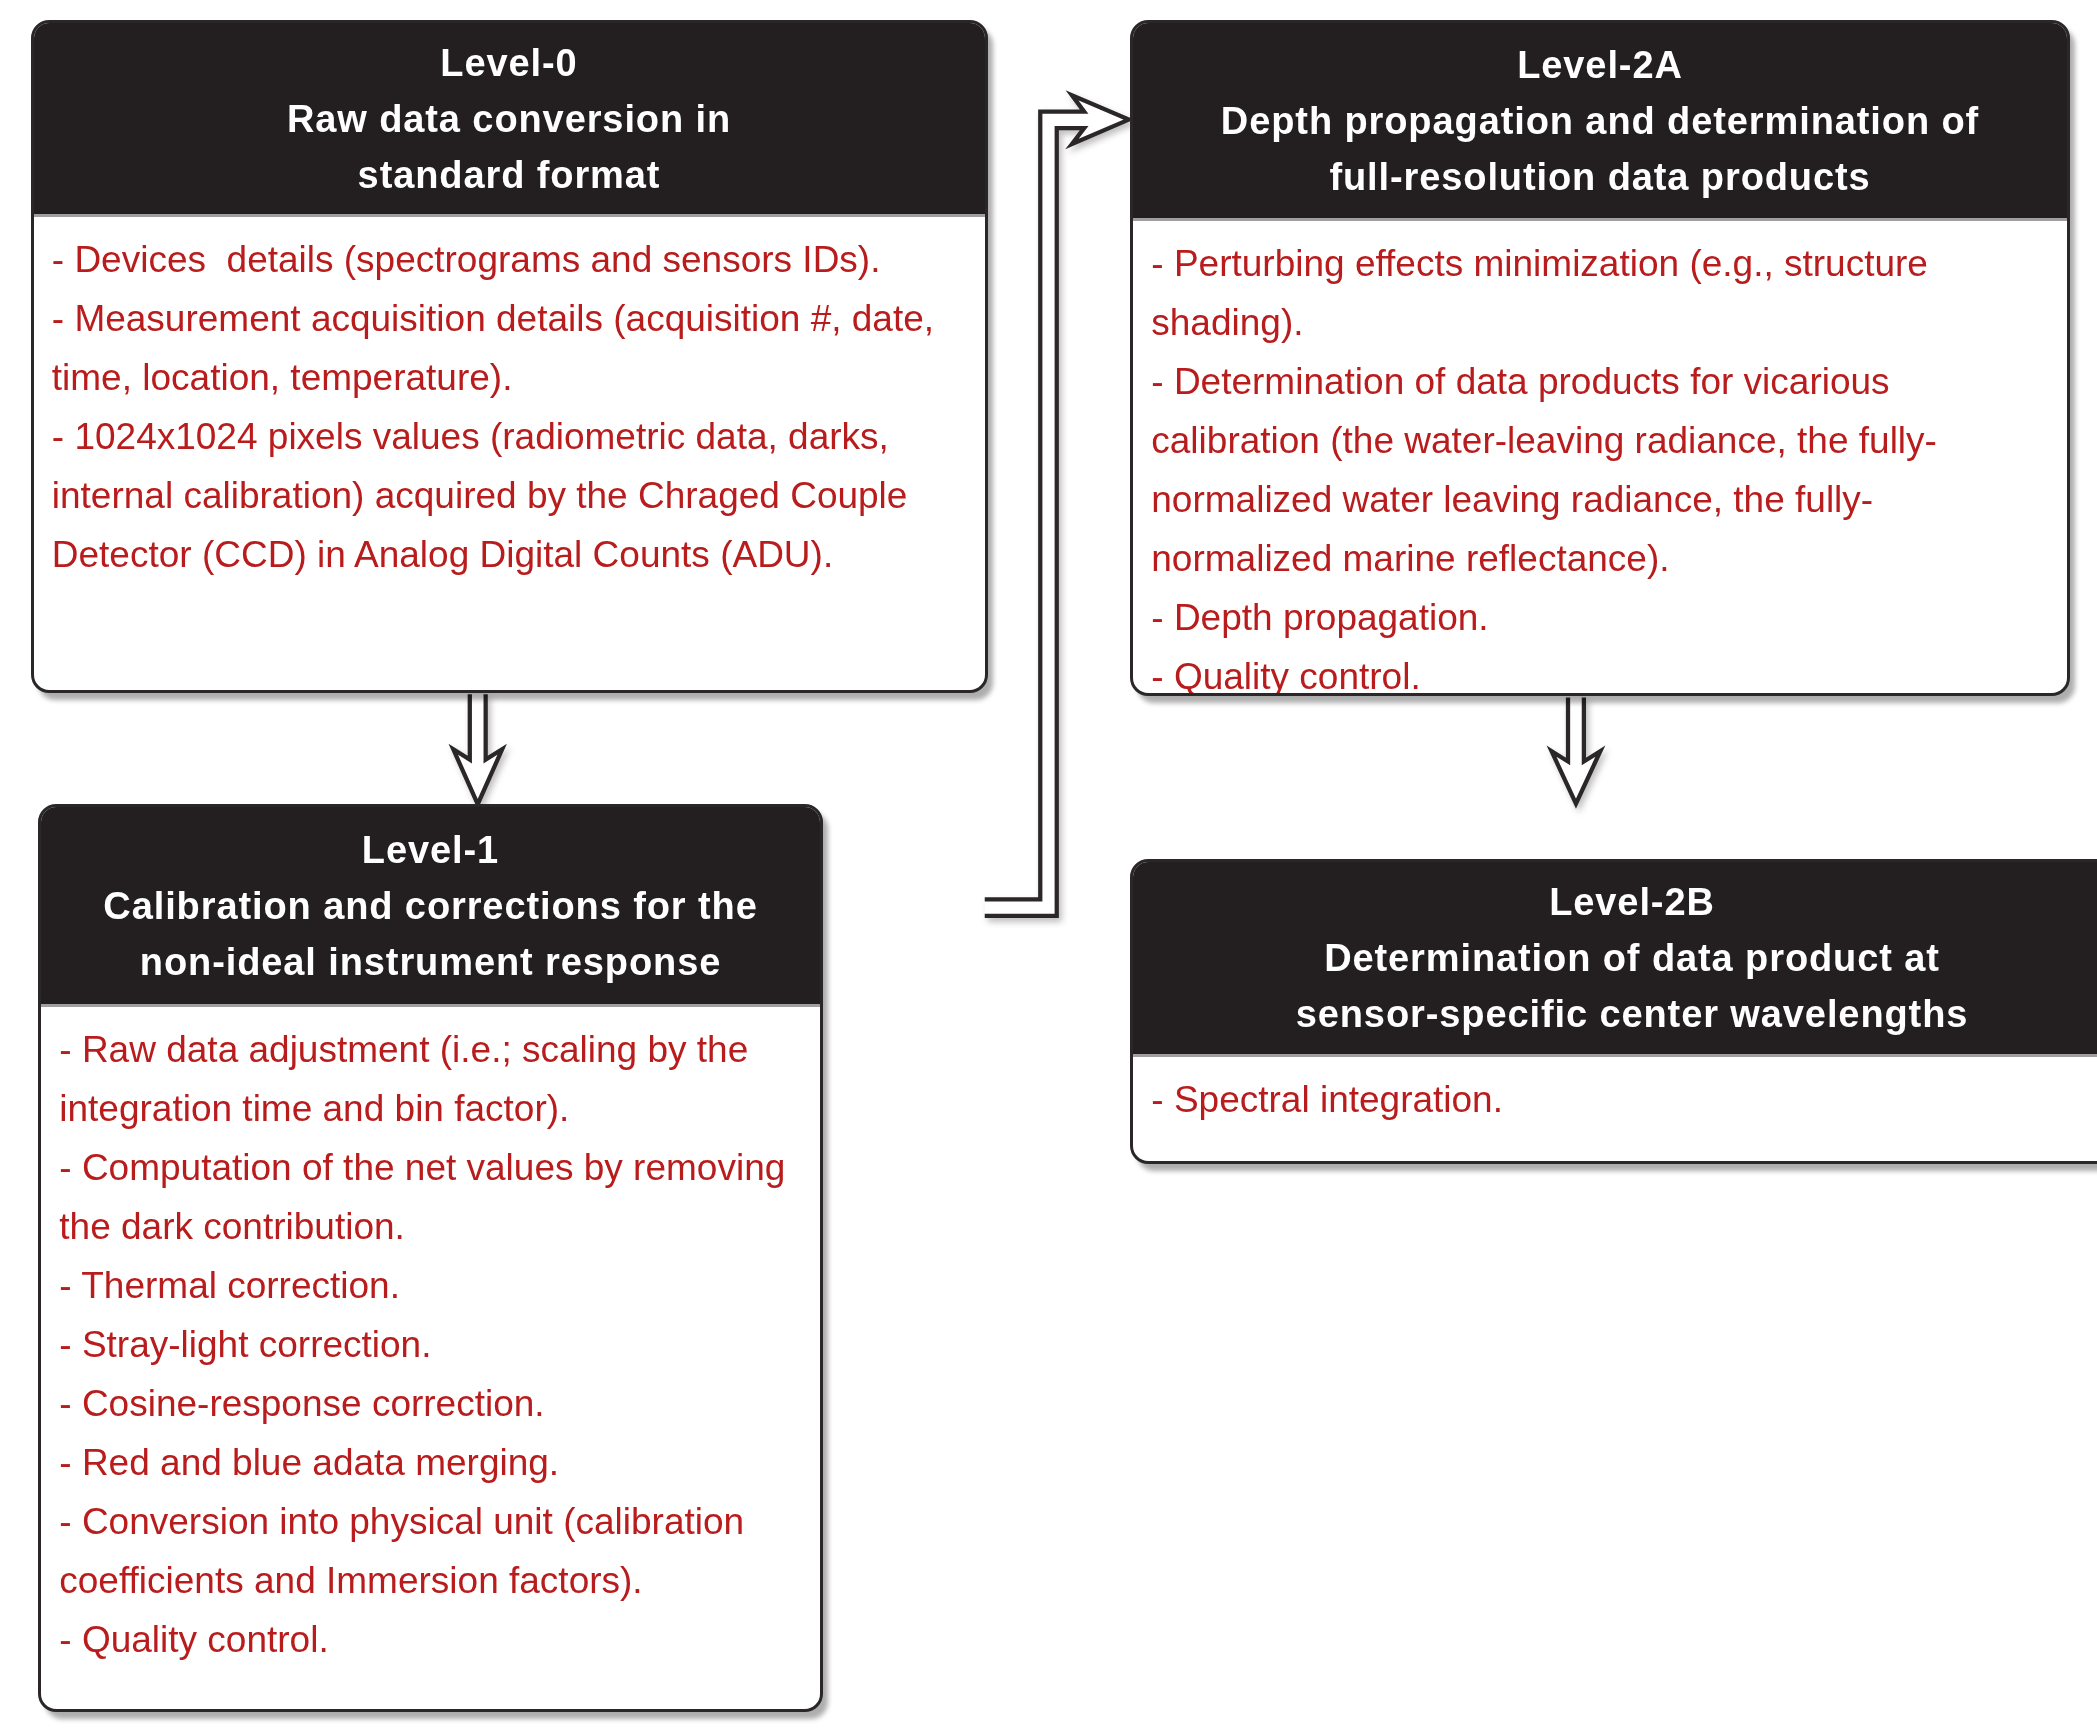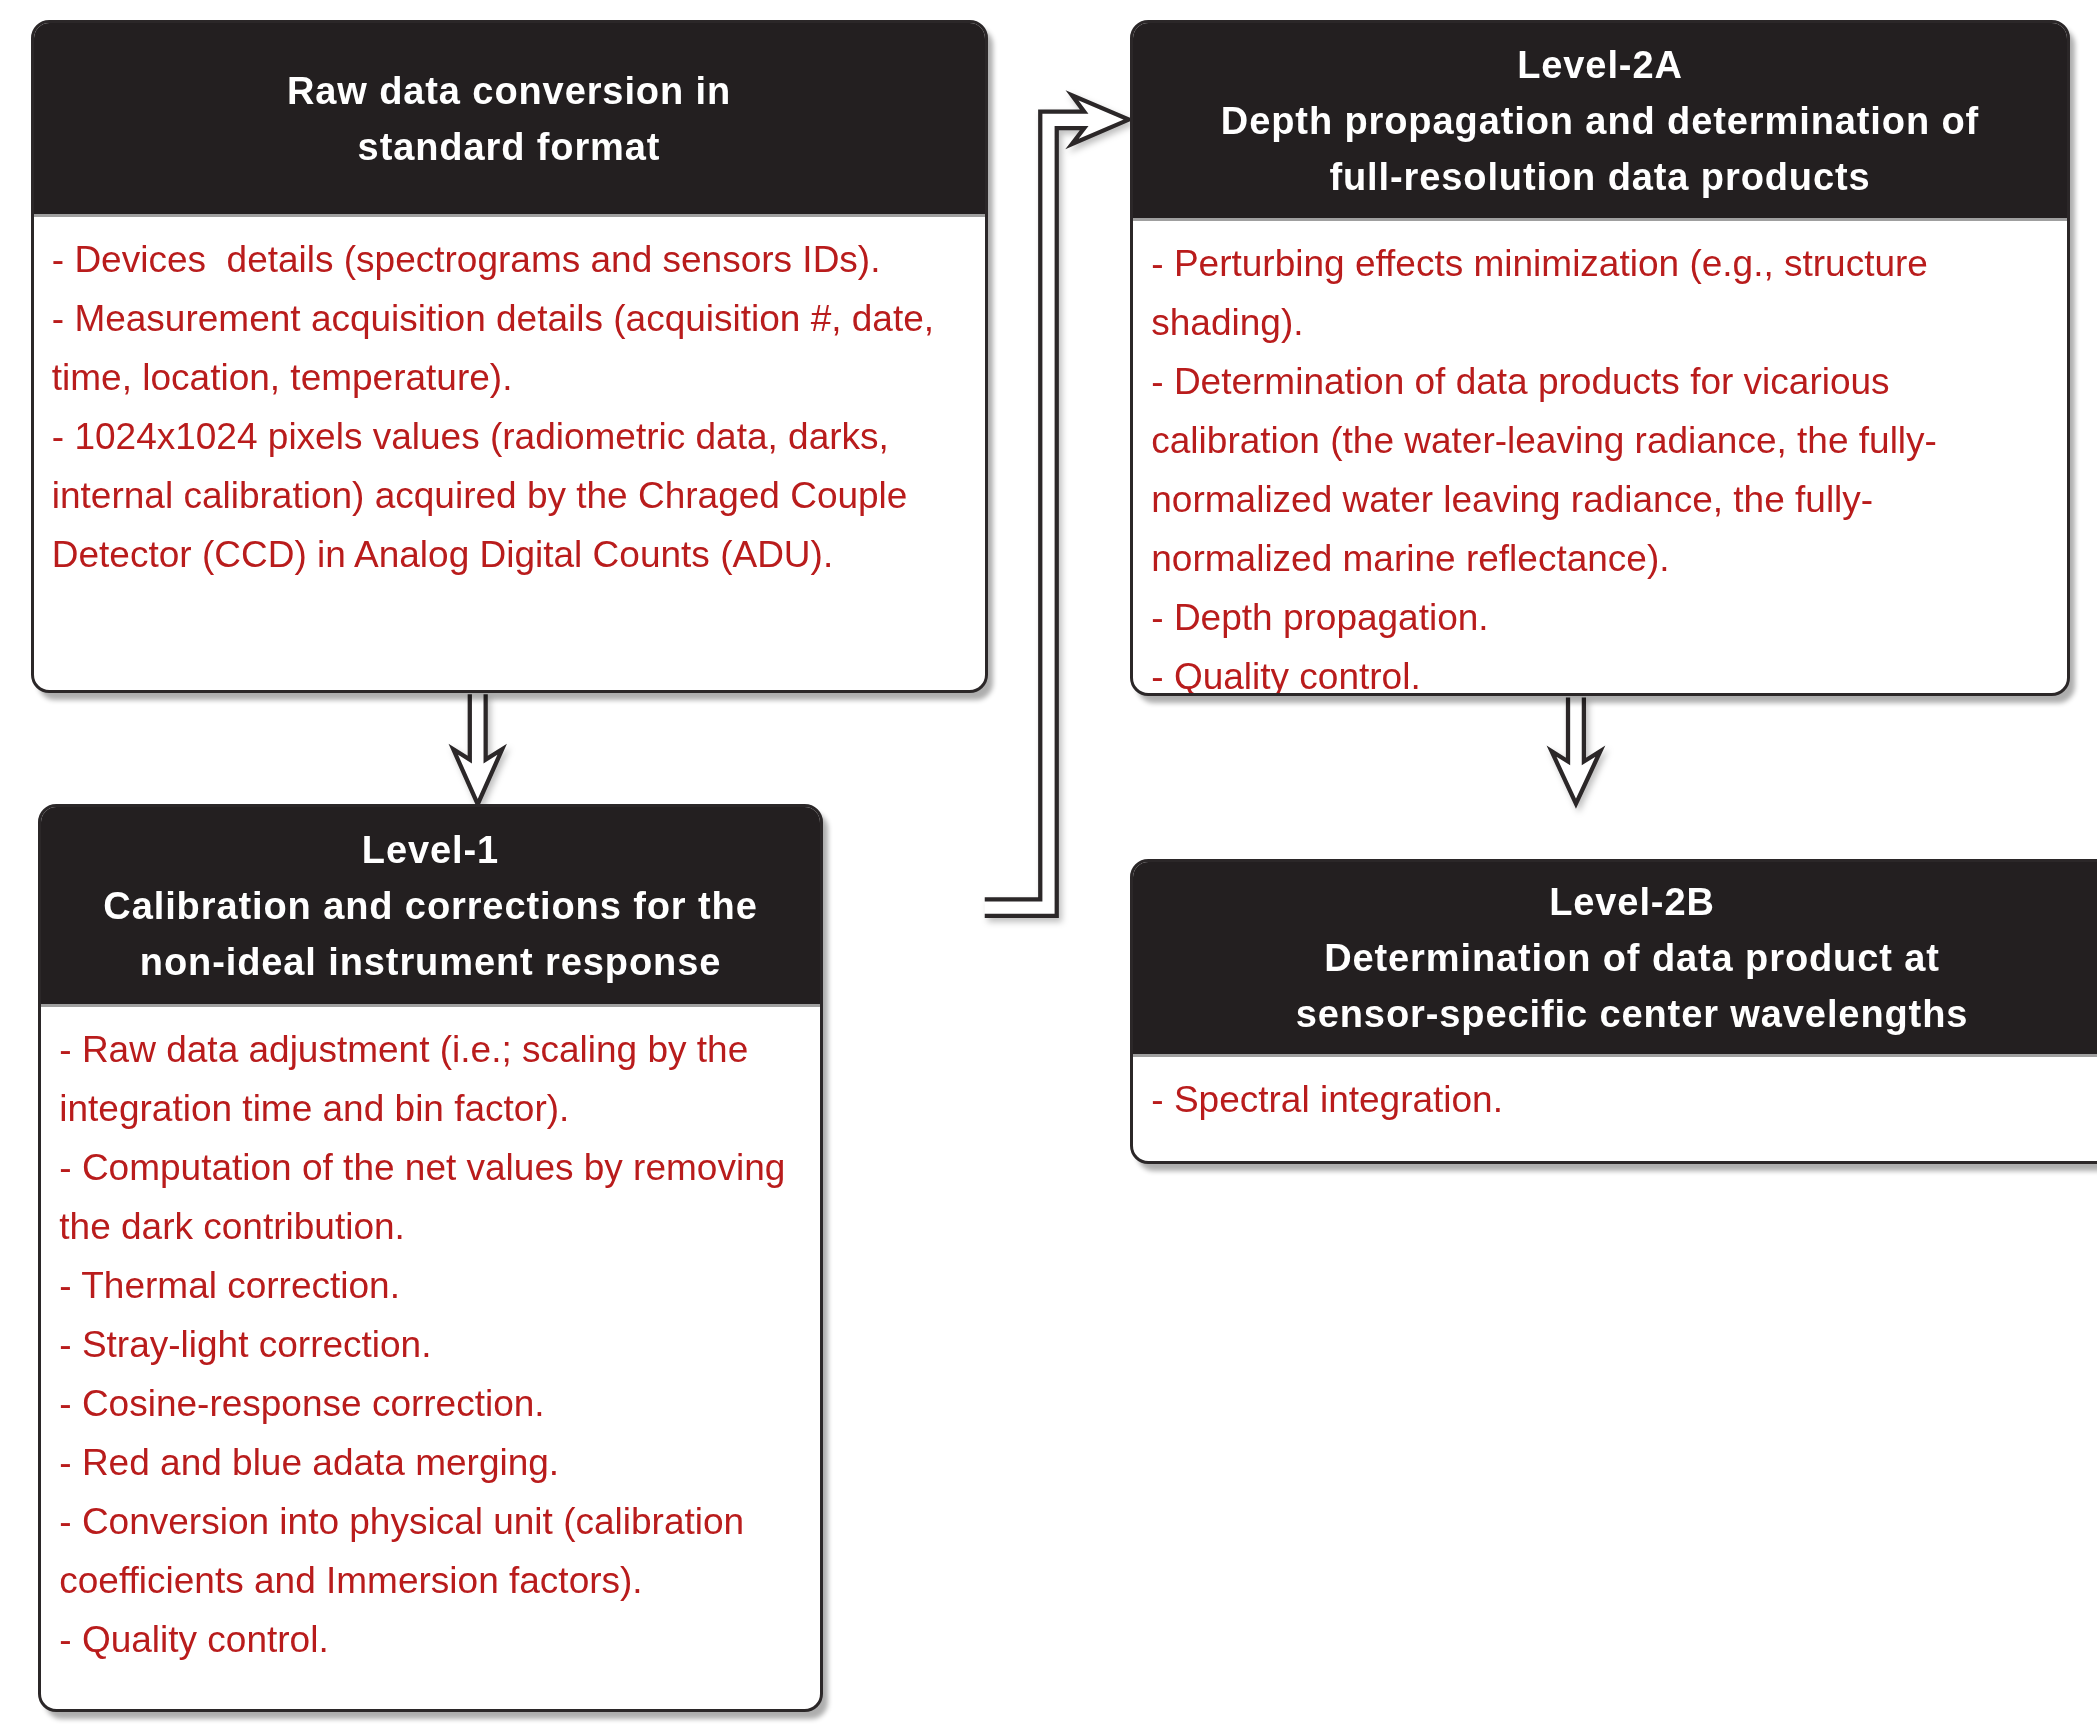--- a/index.html
+++ b/index.html
@@ -51,20 +51,21 @@
 <div class="canvas">
 
   <svg class="connectors" width="2097" height="1731" viewBox="0 0 3437 2837">
     <path d="M770,1138 V1245 L743,1228 L783,1318 L823,1228 L796,1245 V1138" fill="#ffffff" stroke="#2b2728" stroke-width="7"></path>
     <path d="M2570,1143 V1248 L2543,1231 L2583,1317 L2623,1231 L2596,1248 V1143" fill="#ffffff" stroke="#2b2728" stroke-width="7"></path>
     <path d="M1614,1474 H1705 V183 H1777 L1757,156 L1850,196 L1757,236 L1777,210 H1732 V1501 H1614" fill="#ffffff" stroke="#2b2728" stroke-width="7"></path>
   </svg>
 
   <section class="box" style="left:30.5px;top:20px;width:957px;height:673px;">
     <div class="box-header" style="height:194px;">
+      <div class="box-title">Level-0</div>
       <div class="box-subtitle">Raw data conversion in</div>
       <div class="box-subtitle">standard format</div>
     </div>
     <div class="box-body">
       <div class="item">- Devices  details (spectrograms and sensors IDs).</div>
       <div class="item">- Measurement acquisition details (acquisition #, date, time, location, temperature).</div>
       <div class="item">- 1024x1024 pixels values (radiometric data, darks, internal calibration) acquired by the Chraged Couple Detector (CCD) in Analog Digital Counts (ADU).</div>
     </div>
   </section>
 

